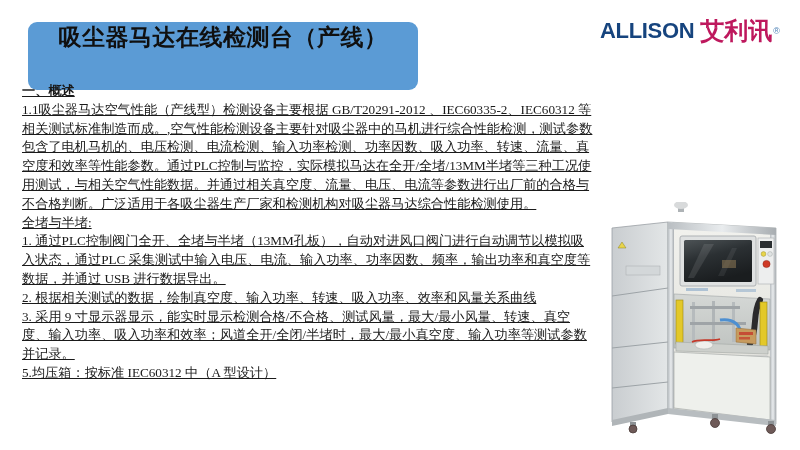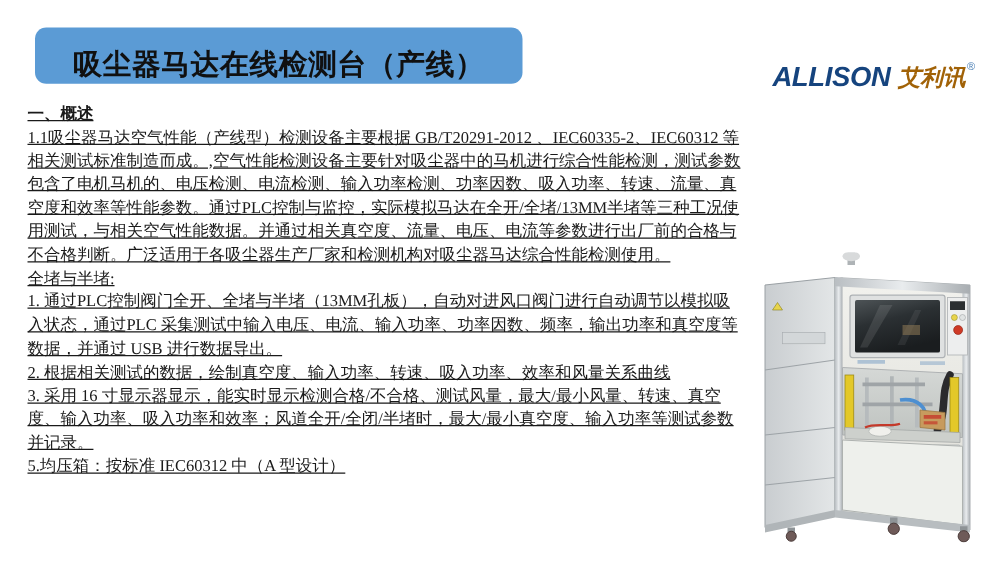--- a/index.html
+++ b/index.html
@@ -14,60 +14,59 @@
     overflow: hidden;
     font-family: "Liberation Serif", "DejaVu Serif", serif;
   }
 
   
   #title-bar {
     position: absolute;
     left: 28px;
     top: 22px;
     width: 390px;
-    height: 45px;
+    height: 68px;
     background: #5b9bd5;
     border-radius: 9px;
     display: flex;
-    align-items: flex-end;
+    align-items: flex-start;
     justify-content: center;
     box-sizing: border-box;
   }
   #title-text {
     color: #101010;
     font-size: 23px;
     font-weight: bold;
     letter-spacing: 0.5px;
     font-family: "Liberation Serif", "DejaVu Serif", serif;
     white-space: nowrap;
   }
 
   
   #logo {
     position: absolute;
     right: 20px;
-    top: 49px;
+    top: 16px;
     display: flex;
-    align-items: flex-start;
+    align-items: center;
     height: 30px;
-    font-style: italic;
   }
   #logo-latin {
     font-family: "Liberation Sans", "DejaVu Sans", sans-serif;
     font-weight: bold;
     font-size: 22px;
     color: #16447e;
     letter-spacing: -0.3px;
     line-height: 26px;
   }
   #logo-cn {
     font-family: "Liberation Sans", "DejaVu Sans", sans-serif;
     font-weight: bold;
-    font-size: 18px;
-    color: #a16207;
+    font-size: 24px;
+    color: #be185d;
     margin-left: 6px;
     line-height: 26px;
   }
   #logo-tm {
     font-family: "Liberation Sans", "DejaVu Sans", sans-serif;
     font-size: 9px;
     color: #4a7fb5;
     margin-left: 1px;
     line-height: 10px;
     margin-top: -1px;
@@ -119,21 +118,21 @@
   <span id="logo-cn">艾利讯</span>
   <span id="logo-tm">®</span>
 </div>
 
 <div id="body-text">
   <p class="sec-head">一、概述</p>
   <p>1.1吸尘器马达空气性能（产线型）检测设备主要根据 GB/T20291-2012 、IEC60335-2、IEC60312 等相关测试标准制造而成。,空气性能检测设备主要针对吸尘器中的马机进行综合性能检测，测试参数包含了电机马机的、电压检测、电流检测、输入功率检测、功率因数、吸入功率、转速、流量、真空度和效率等性能参数。通过PLC控制与监控，实际模拟马达在全开/全堵/13MM半堵等三种工况使用测试，与相关空气性能数据。并通过相关真空度、流量、电压、电流等参数进行出厂前的合格与不合格判断。广泛适用于各吸尘器生产厂家和检测机构对吸尘器马达综合性能检测使用。</p>
   <p>全堵与半堵:</p>
   <p>1. 通过PLC控制阀门全开、全堵与半堵（13MM孔板），自动对进风口阀门进行自动调节以模拟吸入状态，通过PLC 采集测试中输入电压、电流、输入功率、功率因数、频率，输出功率和真空度等数据，并通过 USB 进行数据导出。</p>
   <p>2. 根据相关测试的数据，绘制真空度、输入功率、转速、吸入功率、效率和风量关系曲线</p>
-  <p>3. 采用 16 寸显示器显示，能实时显示检测合格/不合格、测试风量，最大/最小风量、转速、真空度、输入功率、吸入功率和效率；风道全开/全闭/半堵时，最大/最小真空度、输入功率等测试参数并记录。</p>
+  <p>3. 采用 9 寸显示器显示，能实时显示检测合格/不合格、测试风量，最大/最小风量、转速、真空度、输入功率、吸入功率和效率；风道全开/全闭/半堵时，最大/最小真空度、输入功率等测试参数并记录。</p>
   <p>5.均压箱：按标准 IEC60312 中（A 型设计）</p>
 </div>
 
 <div id="equipment-photo">
   <svg width="196" height="232" viewBox="0 0 196 232" xmlns="http://www.w3.org/2000/svg">
     <defs>
       <linearGradient id="gLeftPanel" x1="0" y1="0" x2="1" y2="0">
         <stop offset="0%" stop-color="#c9cdd0"></stop>
         <stop offset="100%" stop-color="#e3e6e7"></stop>
       </linearGradient>

